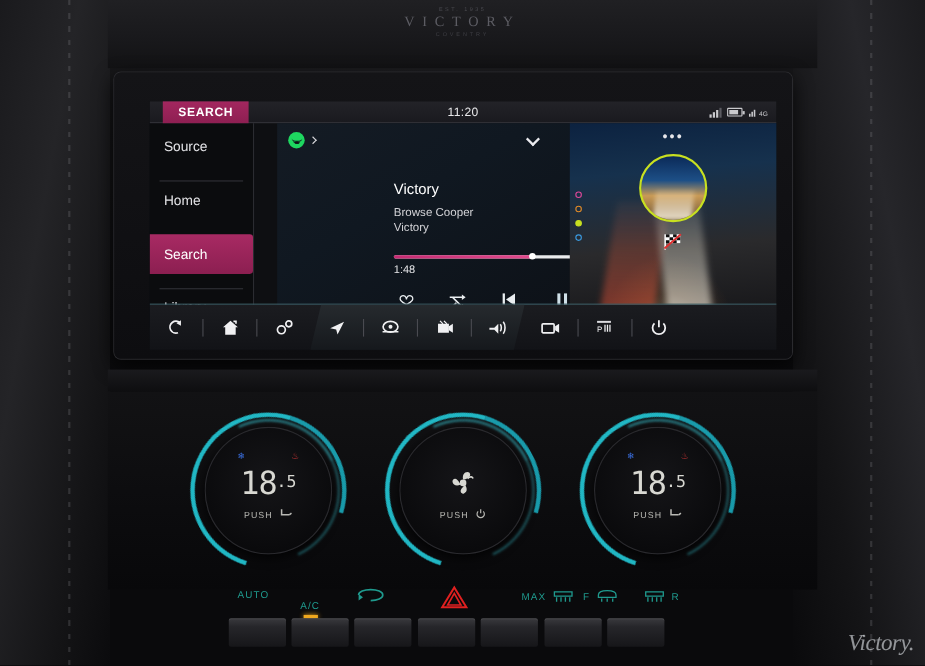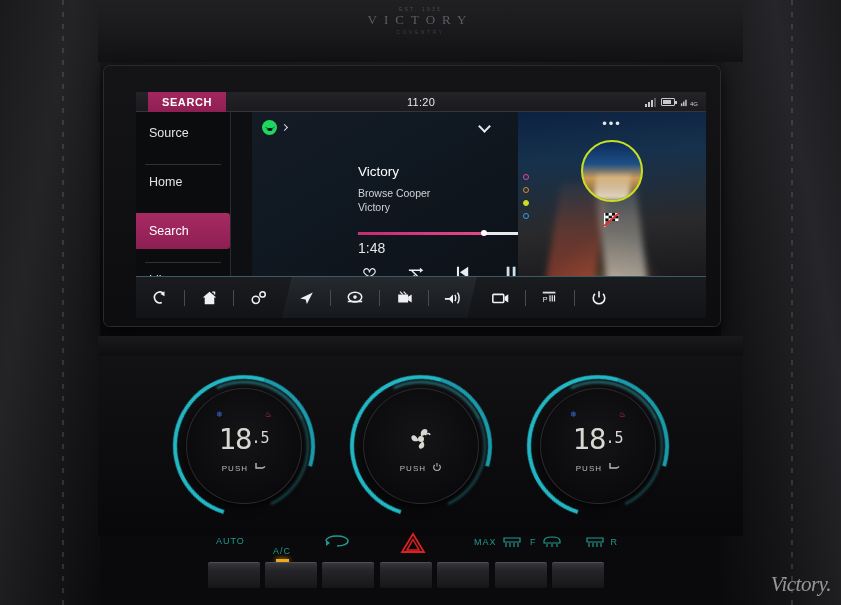--- a/index.html
+++ b/index.html
@@ -121,21 +121,21 @@
   .aa-text { position:absolute; left:0; right:0; bottom:2px; text-align:center;
     font-size:5px; color:#fff; letter-spacing:1.5px; font-weight:bold; }
 
   .progress { position:absolute; left:106px; top:120px; width:258px; }
   .pbar { height:2.5px; background:#e9eaec; position:relative; border-radius:2px; }
   .pfill { position:absolute; left:0; top:0; bottom:0; width:49%;
     background:linear-gradient(90deg,#c62a72,#e24a8d); border-radius:2px; }
   .pknob { position:absolute; left:49%; top:50%; transform:translate(-50%,-50%);
     width:6px; height:6px; border-radius:50%; background:#fff; }
   .ptimes { display:flex; justify-content:space-between; margin-top:5px;
-    font-size:14px; color:#e5e5e8; }
+    font-size:10px; color:#e5e5e8; }
 
   .controls { position:absolute; left:104px; top:150px; width:262px;
     display:flex; justify-content:space-between; align-items:center; }
   .ctl { width:26px; height:24px; display:flex; align-items:center; justify-content:center;
     color:#e9edf0; }
 
   
   .navwidget { width:188px; position:relative; overflow:hidden;
     background:linear-gradient(175deg,#0c2240 0%,#16314d 25%,#2a2a2c 60%,#131316 100%); }
   .nav-road { position:absolute; left:-10%; bottom:-4%; width:120%; height:72%;

